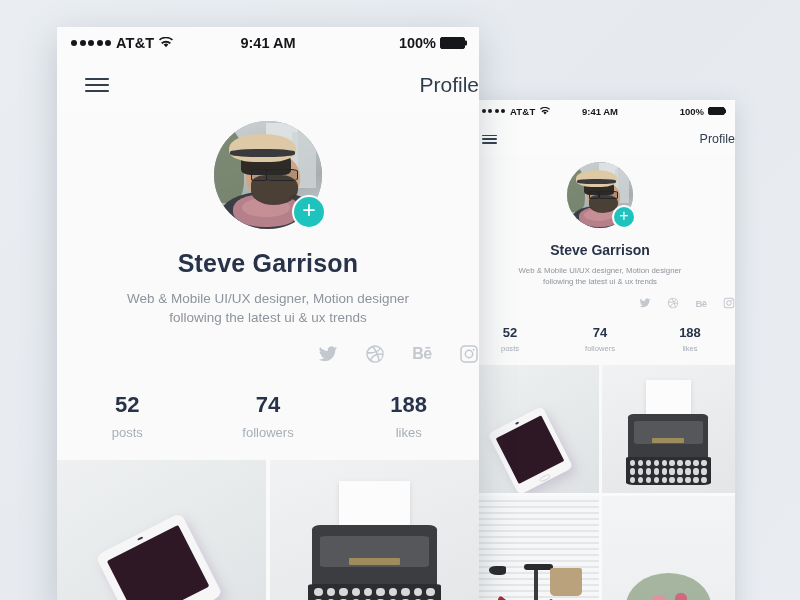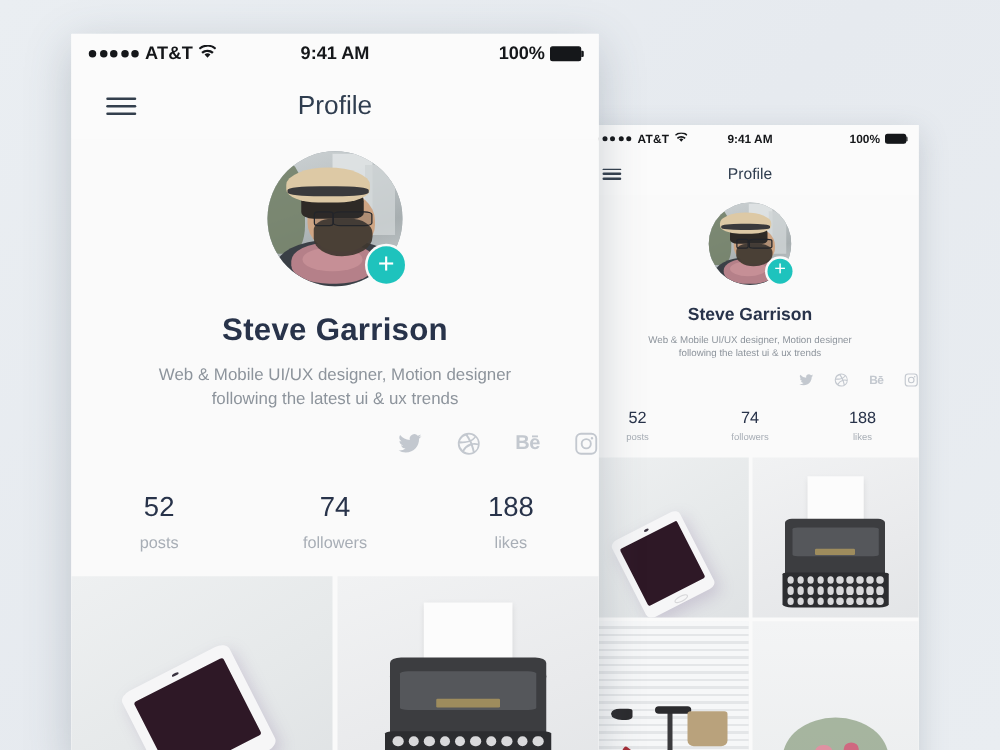--- a/index.html
+++ b/index.html
@@ -100,21 +100,21 @@
 
   .hamburger { position: absolute; display: flex; flex-direction: column; justify-content: space-between; cursor: pointer; }
   .front .hamburger { left: 28px; width: 24px; height: 14px; }
   .back  .hamburger { left: 17px; width: 15px; height: 9px; }
   .hamburger span { display: block; width: 100%; background: #333f4d; border-radius: 1px; }
   .front .hamburger span { height: 2px; }
   .back  .hamburger span { height: 1.5px; }
 
   .nav-title {
     width: 100%;
-    text-align: center;
+    text-align: right;
     color: #2f3d4f;
     font-weight: normal;
   }
   .front .nav-title { font-size: 21px; }
   .back  .nav-title { font-size: 12.5px; }
 
   
   .profile { background: #fafafa; text-align: center; }
   .front .profile { padding-top: 10px; }
   .back  .profile { padding-top: 6px; }
@@ -180,21 +180,21 @@
   .socials svg { width: 100%; height: 100%; fill: currentColor; }
   .behance { font-weight: bold; color: #c3c8cf; letter-spacing: -.5px; }
   .front .behance { font-size: 16px; }
   .back  .behance { font-size: 9.5px; }
 
   
   .stats { display: flex; }
   .front .stats { margin-top: 28px; padding-bottom: 20px; }
   .back  .stats { margin-top: 16px; padding-bottom: 12px; }
   .stat { flex: 1; text-align: center; cursor: pointer; }
-  .stat .num { color: #28334a; font-weight: normal; }
+  .stat .num { color: #28334a; font-weight: bold; }
   .front .stat .num { font-size: 22px; }
   .back  .stat .num { font-size: 13px; }
   .stat .lbl { color: #a8aeb6; }
   .front .stat .lbl { font-size: 13px; margin-top: 7px; }
   .back  .stat .lbl { font-size: 7.6px; margin-top: 4px; }
 
   
   .grid { display: grid; grid-template-columns: 1fr 1fr; background: #fafafa; }
   .front .grid { gap: 4px; }
   .back  .grid { gap: 3px; }

